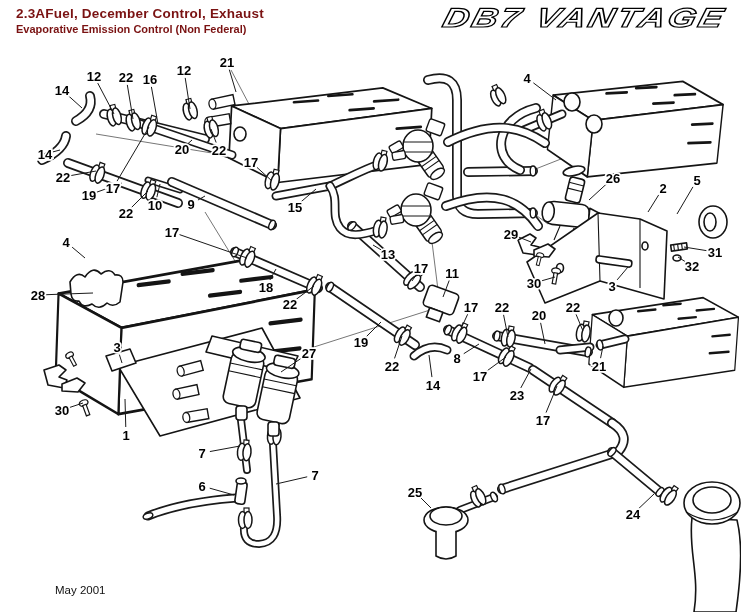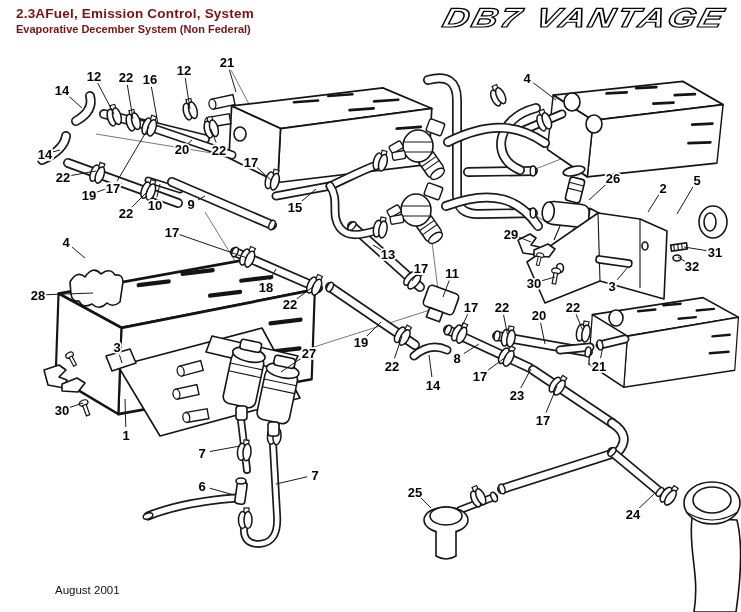--- a/index.html
+++ b/index.html
@@ -24,26 +24,26 @@
       fill:#000;stroke:#fff;stroke-width:3.5px;paint-order:stroke;
       text-anchor:middle;dominant-baseline:central;}
   text.logo{font-family:"Liberation Sans",sans-serif;font-weight:bold;font-style:italic;
       font-size:27px;fill:#fff;stroke:#000;stroke-width:1.2px;letter-spacing:2px;}
 </style>
 </head>
 <body style="--heading: #7a1212;">
 
 <div class="header">
   <div class="title-row">
-    <span class="title-code">2.3A</span><span>Fuel, Emission Control, System</span>
+    <span class="title-code">2.3A</span><span>Fuel, December Control, Exhaust</span>
   </div>
-  <div class="subtitle">Evaporative December System (Non Federal)</div>
+  <div class="subtitle">Evaporative Emission Control (Non Federal)</div>
 </div>
 
-<div class="footer">August 2001</div>
+<div class="footer">May 2001</div>
 
 <svg class="diagram" width="741" height="612" viewBox="0 0 741 612">
   <defs>
     <g id="canister">
       <polygon class="face" points="0,26 150,0 200,18 50,46"></polygon>
       <polygon class="face" points="50,46 200,18 200,74 50,100"></polygon>
       <polygon class="face" points="0,26 50,46 50,100 0,78"></polygon>
       <line class="hatch" x1="62" y1="19" x2="86" y2="16"></line>
       <line class="hatch" x1="96" y1="11" x2="120" y2="8"></line>
       <line class="hatch" x1="118" y1="24" x2="142" y2="21"></line>

